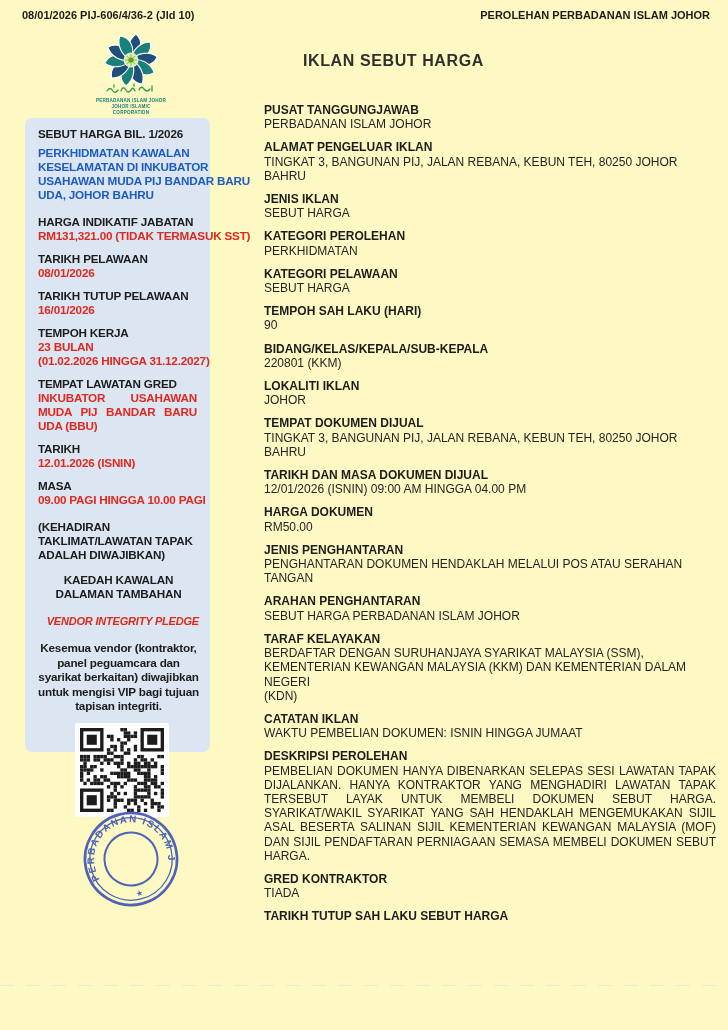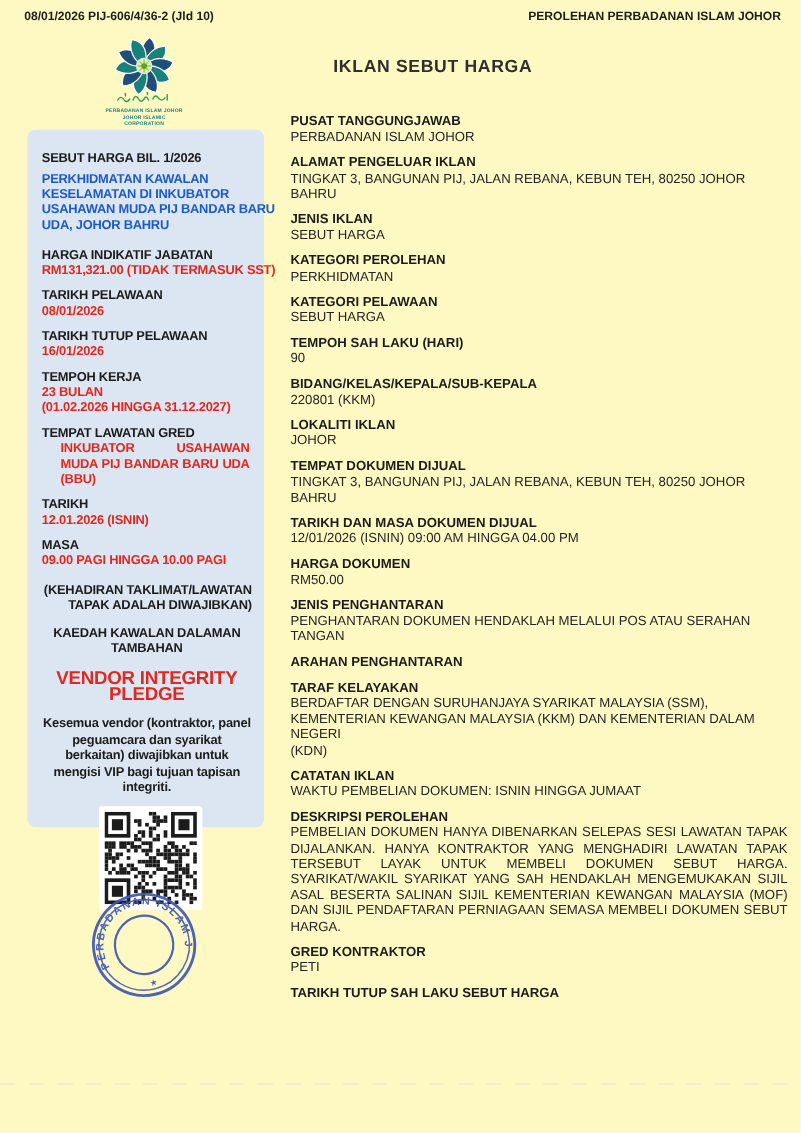--- a/index.html
+++ b/index.html
@@ -14,35 +14,35 @@
   .org-header { position:absolute; right:18px; top:9px; font-size:11px; font-weight:bold; }
   .page-title { position:absolute; left:303px; top:52px; font-size:16px; font-weight:bold; letter-spacing:0.6px; color:#2f2f2f; }
 
   
   .logo-block { position:absolute; left:93px; top:33px; width:76px; text-align:center; }
   .logo-block svg { display:block; margin:0 auto; }
   .logo-org { font-size:4.6px; line-height:5.4px; font-weight:bold; color:var(--logo-teal,#19807a); letter-spacing:0.2px; margin-top:1px; }
 
   
   .sidebar {
-    position:absolute; left:25px; top:118px; width:215px; height:634px;
+    position:absolute; left:25px; top:118px; width:185px; height:634px;
     background:var(--sidebar-bg,#dce6f2); border-radius:7px;
-    padding:19px 5px 8px 13px;
+    padding:9px 5px 8px 13px;
     font-size:11.7px; font-weight:bold; line-height:14px; letter-spacing:-0.2px;
   }
   .sb-ref { margin-bottom:5px; }
   .sb-title { color:var(--accent-blue,#1d5bc4); margin-bottom:13px; }
   .sb-title div { white-space:nowrap; }
   .sgroup { margin-bottom:9px; }
   .sgroup .slabel { color:#1c1c1c; }
   .sgroup .svalue { color:var(--accent-red,#e0281e); white-space:nowrap; }
-  .sgroup .svalue.justify { white-space:normal; text-align:justify; padding-right:8px;margin-left:17px; }
-  .sb-note { text-align:right; margin:13px 6px 11px 0; }
+  .sgroup .svalue.justify { white-space:normal; text-align:justify; padding-right:8px; }
+  .sb-note { text-align:left; margin:13px 6px 11px 0; }
   .sb-kaedah { text-align:center; margin:0 6px 13px 0; }
-  .sb-pledge { text-align:center; color:var(--accent-red,#e0281e); margin:0 6px 13px 0; font-size:17px; }
+  .sb-pledge { text-align:right; font-style:italic; color:var(--accent-red,#e0281e); margin:0 6px 13px 0; font-size:11px; }
   .sb-vendor-note { text-align:center; margin:0 6px 9px 0; line-height:14.6px; }
   .qr-wrap { width:94px; margin:0 auto; background:#ffffff; padding:5px; border-radius:2px; }
   .qr-wrap svg { display:block; }
 
   
   .stamp { position:absolute; left:76px; top:804px; width:110px; height:110px; transform:rotate(-14deg); opacity:0.92; }
 
   
   .main { position:absolute; left:264px; top:103px; width:452px; font-size:12px; line-height:14.2px; }
   .field { margin-bottom:9px; }
@@ -423,38 +423,39 @@
       <div class="field">
         <div class="flabel">HARGA DOKUMEN</div>
         <div class="fvalue">RM50.00</div>
       </div>
       <div class="field">
         <div class="flabel">JENIS PENGHANTARAN</div>
         <div class="fvalue">PENGHANTARAN DOKUMEN HENDAKLAH MELALUI POS ATAU SERAHAN TANGAN</div>
       </div>
       <div class="field">
         <div class="flabel">ARAHAN PENGHANTARAN</div>
+        <div class="fvalue">SEBUT HARGA PERBADANAN ISLAM JOHOR</div>
       </div>
       <div class="field">
         <div class="flabel">TARAF KELAYAKAN</div>
         <div class="fvalue">BERDAFTAR DENGAN SURUHANJAYA SYARIKAT MALAYSIA (SSM),</div>
         <div class="fvalue">KEMENTERIAN KEWANGAN MALAYSIA (KKM) DAN KEMENTERIAN DALAM NEGERI</div>
         <div class="fvalue">(KDN)</div>
       </div>
       <div class="field">
         <div class="flabel">CATATAN IKLAN</div>
         <div class="fvalue">WAKTU PEMBELIAN DOKUMEN: ISNIN HINGGA JUMAAT</div>
       </div>
       <div class="field">
         <div class="flabel">DESKRIPSI PEROLEHAN</div>
         <div class="fvalue justify">PEMBELIAN DOKUMEN HANYA DIBENARKAN SELEPAS SESI LAWATAN TAPAK DIJALANKAN. HANYA KONTRAKTOR YANG MENGHADIRI LAWATAN TAPAK TERSEBUT LAYAK UNTUK MEMBELI DOKUMEN SEBUT HARGA. SYARIKAT/WAKIL SYARIKAT YANG SAH HENDAKLAH MENGEMUKAKAN  SIJIL ASAL BESERTA SALINAN SIJIL KEMENTERIAN KEWANGAN MALAYSIA (MOF) DAN SIJIL PENDAFTARAN PERNIAGAAN SEMASA MEMBELI DOKUMEN SEBUT HARGA.</div>
       </div>
       <div class="field">
         <div class="flabel">GRED KONTRAKTOR</div>
-        <div class="fvalue">PETI</div>
+        <div class="fvalue">TIADA</div>
       </div>
       <div class="field">
         <div class="flabel">TARIKH TUTUP SAH LAKU SEBUT HARGA</div>
       </div>
     </div>
 
   <div class="scan-artifact"></div>
 </div>
 
 </body></html>

